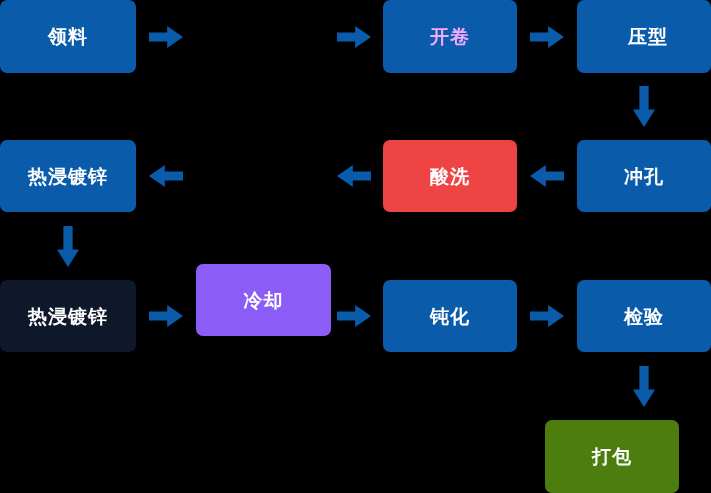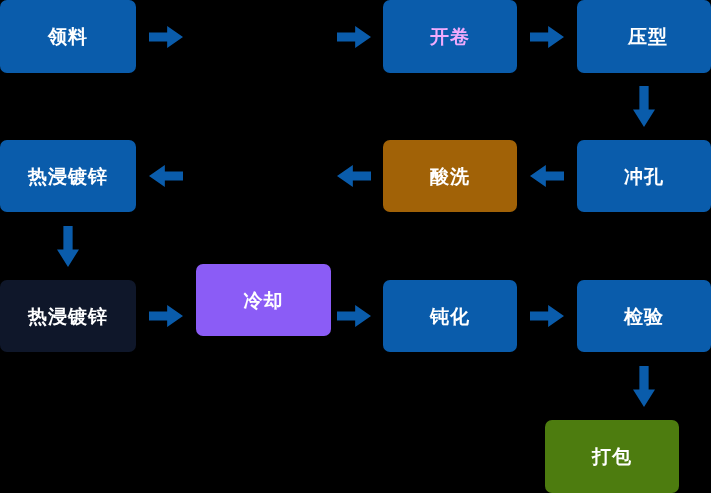--- a/index.html
+++ b/index.html
@@ -40,21 +40,21 @@
   .arrow svg { display: block; }
 </style>
 </head>
 <body>
 
 <div id="flow" style="background: rgb(0, 0, 0);">
     <div class="node" style="left: 0px; top: 0px; width: 136px; height: 73px; background: rgb(10, 92, 171); color: rgb(255, 255, 255);">领料</div>
     <div class="node" style="left: 383px; top: 0px; width: 134px; height: 73px; background: rgb(10, 92, 171); color: #f0abfc; border-radius: 7px;">开卷</div>
     <div class="node" style="left: 577px; top: 0px; width: 134px; height: 73px; background: rgb(10, 92, 171); color: rgb(255, 255, 255); padding-left: 8px;">压型</div>
     <div class="node" style="left: 0px; top: 140px; width: 136px; height: 72px; background: rgb(10, 92, 171); color: rgb(255, 255, 255);">热浸镀锌</div>
-    <div class="node" style="left: 383px; top: 140px; width: 134px; height: 72px; background: #a16207; color: rgb(255, 255, 255);">酸洗</div>
+    <div class="node" style="left: 383px; top: 140px; width: 134px; height: 72px; background: #ef4444; color: rgb(255, 255, 255);">酸洗</div>
     <div class="node" style="left: 577px; top: 140px; width: 134px; height: 72px; background: rgb(10, 92, 171); color: rgb(255, 255, 255);">冲孔</div>
     <div class="node" style="left: 0px; top: 280px; width: 136px; height: 72px; background: #0f172a; color: rgb(255, 255, 255);">热浸镀锌</div>
     <div class="node" style="left: 196px; top: 264px; width: 135px; height: 72px; background: #8b5cf6; color: rgb(255, 255, 255);">冷却</div>
     <div class="node" style="left: 383px; top: 280px; width: 134px; height: 72px; background: rgb(10, 92, 171); color: rgb(255, 255, 255);">钝化</div>
     <div class="node" style="left: 577px; top: 280px; width: 134px; height: 72px; background: rgb(10, 92, 171); color: rgb(255, 255, 255);">检验</div>
     <div class="node" style="left: 545px; top: 420px; width: 134px; height: 73px; background: #4d7c0f; color: rgb(255, 255, 255);">打包</div>
     <div class="arrow" style="left: 149px; top: 26px; width: 34px; height: 22px;">
       <svg width="34" height="22" viewBox="0 0 34 22">
         <path d="M0 6.6 H18.16 V0 L34 11 L18.16 22 V15.4 H0 Z" fill="#0A5CAB"></path>
       </svg>

